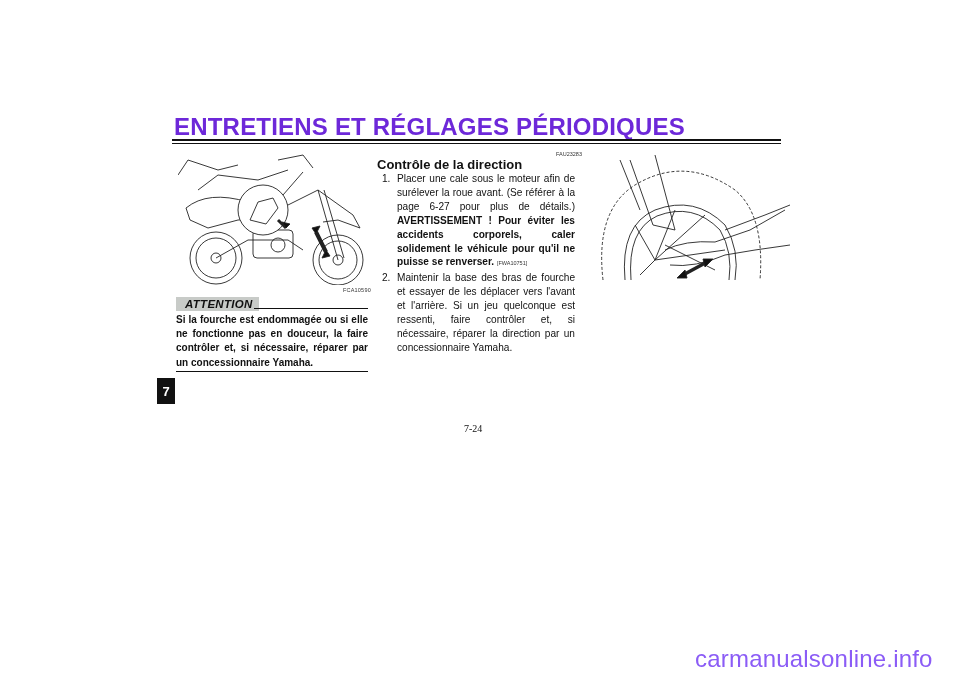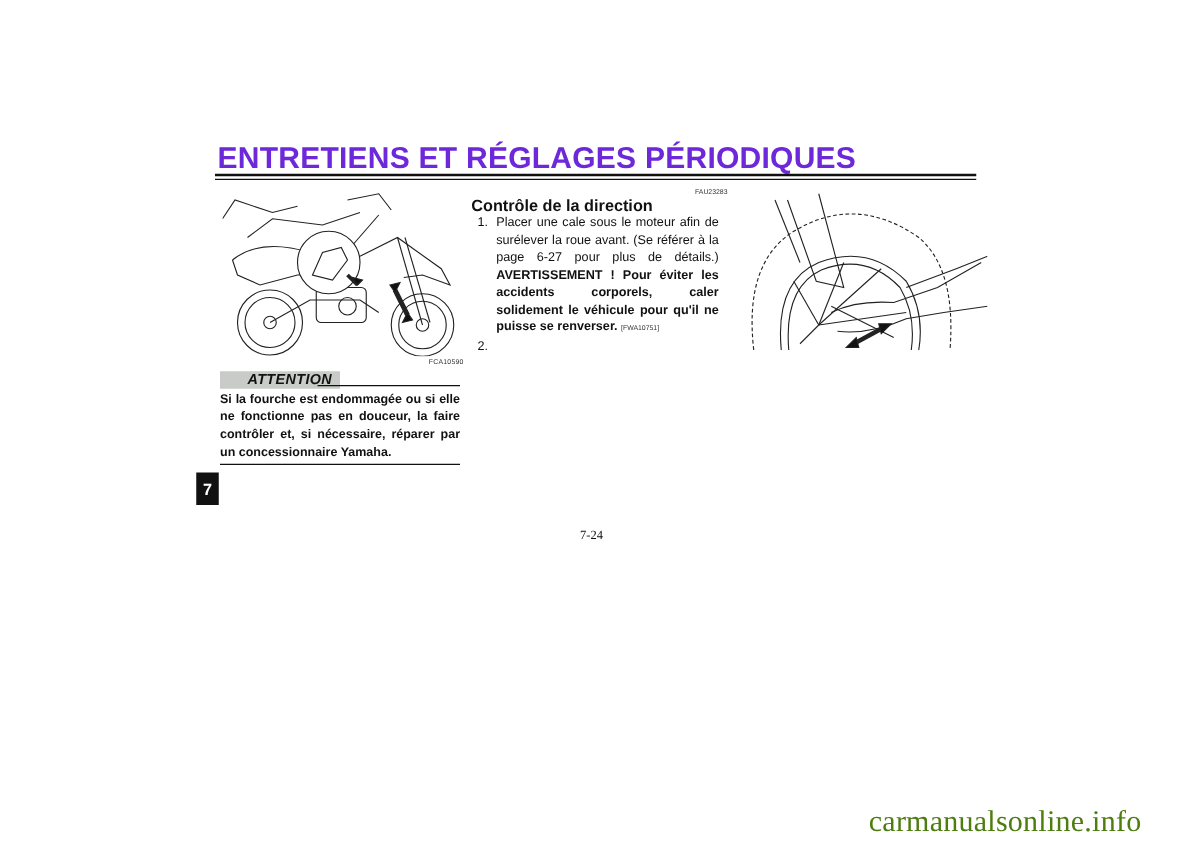--- a/index.html
+++ b/index.html
@@ -11,21 +11,21 @@
   .rule-thin { position:absolute; left:172px; top:143px; width:609px; height:1px; background:#111; }
 
   .chapter-tab { position:absolute; left:157px; top:378px; width:18px; height:26px; background:#111;
                  color:#fff; font-weight:bold; font-size:13px; display:flex; align-items:center; justify-content:center; }
 
   
   .fig-left { position:absolute; left:178px; top:150px; width:190px; height:135px; }
   .fig-code { position:absolute; font-size:5.5px; color:#333; letter-spacing:0.2px; }
   .attention-box { position:absolute; left:176px; top:294px; }
   .attention-label { display:inline-block; background:#c8cbc8; color:#111; font-weight:bold; font-style:italic;
-                     font-size:11.5px; padding:1px 6px 1px 22px; letter-spacing:0.3px; }
+                     font-size:11.5px; padding:1px 6px 1px 9px; letter-spacing:0.3px; }
   .attention-line { position:absolute; left:254px; top:308px; width:114px; height:1px; background:#111; }
   .attention-text { position:absolute; left:176px; top:313px; width:192px; font-size:10px; font-weight:bold;
                     line-height:14.2px; text-align:justify; }
   .attention-end { position:absolute; left:176px; top:371px; width:192px; height:1px; background:#111; }
 
   
   .section-code { position:absolute; left:556px; top:151px; font-size:5.5px; color:#333; }
   .section-title { position:absolute; left:377px; top:157px; font-size:13px; font-weight:bold; white-space:nowrap; }
   .body-text { position:absolute; left:377px; top:172px; width:198px; font-size:10.1px; line-height:13.9px;
                text-align:justify; }
@@ -34,21 +34,21 @@
   .list li { position:relative; padding-left:20px; text-align:justify; }
   .list .num { position:absolute; left:5px; top:0; }
   .warn { font-weight:bold; }
   .warn-code { font-size:5.5px; font-weight:normal; color:#333; }
 
   
   .fig-right { position:absolute; left:595px; top:150px; width:195px; height:130px; }
 
   .page-number { position:absolute; left:464px; top:423px; font-size:10px; color:#111;font-family:Liberation Serif, serif; }
 
-  .watermark { position:absolute; left:695px; top:645px; font-size:24px; color:#4d7c0f; letter-spacing:0.2px; white-space:nowrap;font-family:Liberation Serif, serif; }
+  .watermark { position:absolute; left:695px; top:645px; font-size:24px; color:#8b5cf6; letter-spacing:0.2px; white-space:nowrap; }
 </style>
 </head>
 <body>
 
 <div class="page-title">ENTRETIENS ET RÉGLAGES PÉRIODIQUES</div>
 <div class="rule-thick"></div>
 <div class="rule-thin"></div>
 
 <div class="chapter-tab">7</div>
 
@@ -101,20 +101,21 @@
 <div class="body-text">
   <ul class="list">
     <li>
       <span class="num">1.</span>
       <span>Placer une cale sous le moteur afin de surélever la roue avant. (Se référer à la page 6-27 pour plus de détails.)</span>
       <span class="warn">AVERTISSEMENT ! Pour éviter les accidents corporels, caler solidement le véhicule pour qu'il ne puisse se renverser.</span>
       <span class="warn-code">[FWA10751]</span>
     </li>
     <li>
       <span class="num">2.</span>
+      <span>Maintenir la base des bras de fourche et essayer de les déplacer vers l'avant et l'arrière. Si un jeu quelconque est ressenti, faire contrôler et, si nécessaire, réparer la direction par un concessionnaire Yamaha.</span>
     </li>
   </ul>
 </div>
 
 <div class="fig-right">
   <svg width="195" height="130" viewBox="0 0 195 130" fill="none" stroke="#222" stroke-width="0.9">
 
     <path d="M8 130 Q0 60 40 35 Q90 5 140 40 Q170 65 165 130" stroke-dasharray="3 2"></path>
 
     <path d="M30 130 Q25 75 60 60 Q100 45 130 75 Q145 100 140 130"></path>

